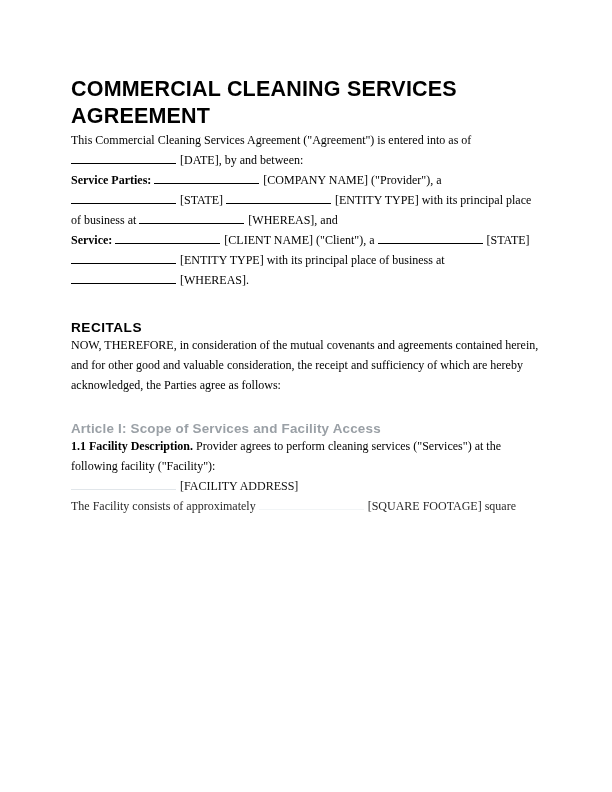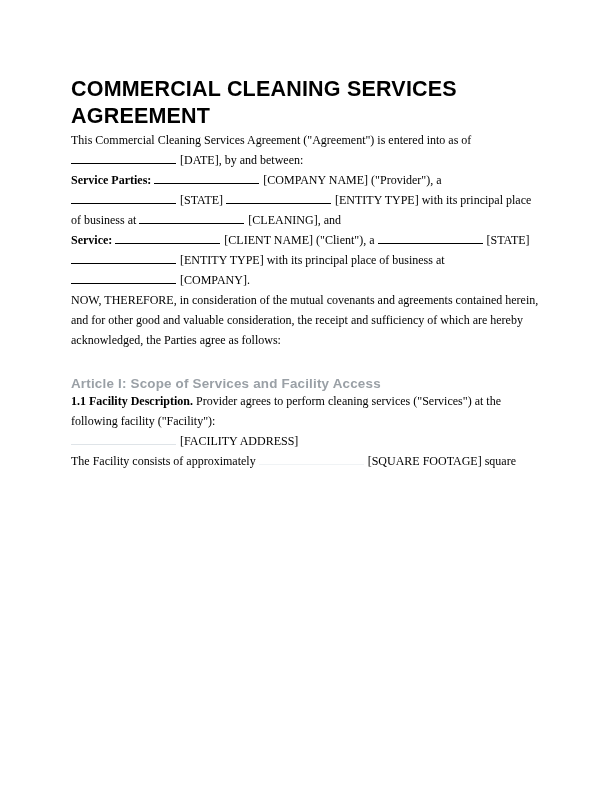--- a/index.html
+++ b/index.html
@@ -173,36 +173,37 @@
 
     <p class="para sp-top-2">
       <span class="b">Service Parties:</span>
       <span class="blank"></span>
       <span>[COMPANY NAME] ("Provider"), a</span>
       <span class="blank"></span>
       <span>[STATE]</span>
       <span class="blank"></span>
       <span>[ENTITY TYPE] with its principal place of business at</span>
       <span class="blank"></span>
-      <span>[CLEANING], and</span>
+      <span>[WHEREAS], and</span>
     </p>
 
     <p class="para sp-top-2">
       <span class="b">Service:</span>
       <span class="blank"></span>
       <span>[CLIENT NAME] ("Client"), a</span>
       <span class="blank"></span>
       <span>[STATE]</span>
       <span class="blank"></span>
       <span>[ENTITY TYPE] with its principal place of business at</span>
       <span class="blank"></span>
-      <span>[COMPANY].</span>
-    </p>
-
-
+      <span>[WHEREAS].</span>
+    </p>
+
+
+    <h2 class="section-head">RECITALS</h2>
 
 
 
     <p class="para sp-top-2 f1">NOW, THEREFORE, in consideration of the mutual covenants and agreements contained herein, and for other good and valuable consideration, the receipt and sufficiency of which are hereby acknowledged, the Parties agree as follows:</p>
 
     <h3 class="article-head">Article I: Scope of Services and Facility Access</h3>
 
     <p class="para sp-top-2 f3">
       <span class="clause-num">1.1</span>
       <span class="b">Facility Description.</span>

